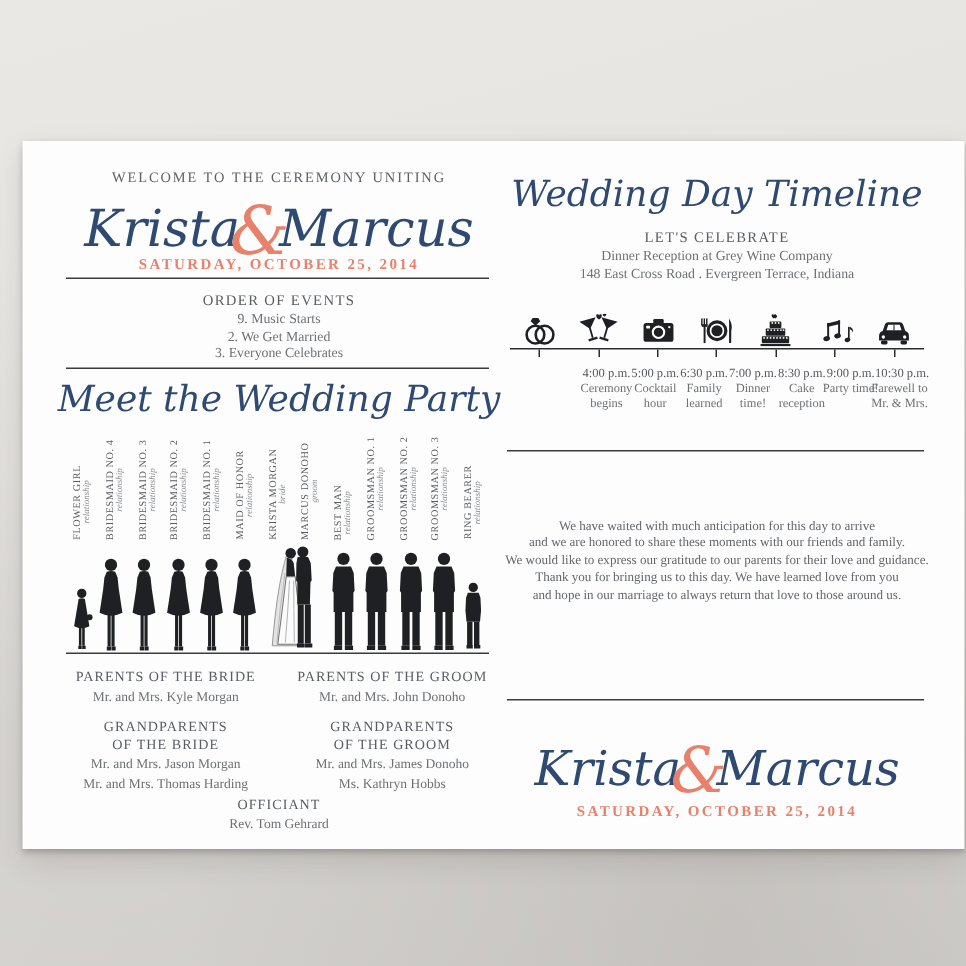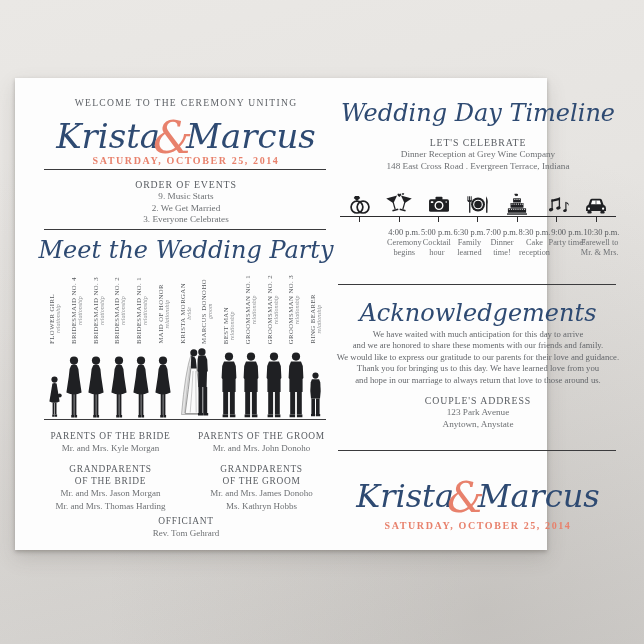--- a/index.html
+++ b/index.html
@@ -5,21 +5,21 @@
   html,body{margin:0;padding:0;}
   body{
     width:644px;height:644px;overflow:hidden;
     font-family:"Liberation Serif",serif;
     background:
       radial-gradient(ellipse at 75% 95%, rgba(150,145,140,.28), transparent 55%),
       radial-gradient(ellipse at 10% 80%, rgba(160,155,150,.18), transparent 50%),
       linear-gradient(165deg,#eae8e5 0%,#e6e4e1 40%,#dedcd9 70%,#d4d2cf 100%);
   }
   .sheet{
-    position:absolute;left:15px;top:78px;width:532px;height:472px;
+    position:absolute;left:15px;top:94px;width:628px;height:472px;
     background:var(--paper,#fdfdfd);
     box-shadow:0 2px 4px rgba(90,85,80,.38),0 8px 18px rgba(90,85,80,.18);
   }
   .col{position:absolute;top:0;height:472px;text-align:center;}
   .col-left{left:20px;width:302px;}
   .col-right{left:318px;width:290px;}
   .abs{position:absolute;left:0;right:0;}
   .rule{position:absolute;height:0;border-top:1px solid var(--line,#3b3b3d);}
   .rule-l{left:9px;right:11px;}
   .rule-r{left:5px;right:7px;}
@@ -336,34 +336,28 @@
             <div class="tl-label">Party time!</div>
           </div>
           <div>
             <div class="tl-time">10:30 p.m.</div>
             <div class="tl-label">Farewell to Mr. &amp; Mrs.</div>
           </div>
         </div>
     </div>
     <div class="rule rule-r" style="top:206px"></div>
 
-    <div class="abs script-title" style="top:222px">Acknowledgements</div>
     <div class="abs" style="top:251px">
         <div class="ack-line">We have waited with much anticipation for this day to arrive</div>
         <div class="ack-line">and we are honored to share these moments with our friends and family.</div>
         <div class="ack-line">We would like to express our gratitude to our parents for their love and guidance.</div>
         <div class="ack-line">Thank you for bringing us to this day. We have learned love from you</div>
         <div class="ack-line">and hope in our marriage to always return that love to those around us.</div>
       </div>
 
-    <div class="abs" style="top:316px">
-      <div class="sec-title">COUPLE'S ADDRESS</div>
-      <div class="addr-line">123 Park Avenue</div>
-      <div class="addr-line">Anytown, Anystate</div>
-    </div>
 
     <div class="rule rule-r" style="top:372px"></div>
     <div class="abs names" style="top:392px;font-size:32px">
       <span>Krista</span><span class="amp">&amp;</span><span>Marcus</span>
     </div>
     <div class="abs date-line" style="top:442px">SATURDAY, OCTOBER 25, 2014</div>
   </div>
 </div>
 
 <svg class="defs" xmlns="http://www.w3.org/2000/svg">

